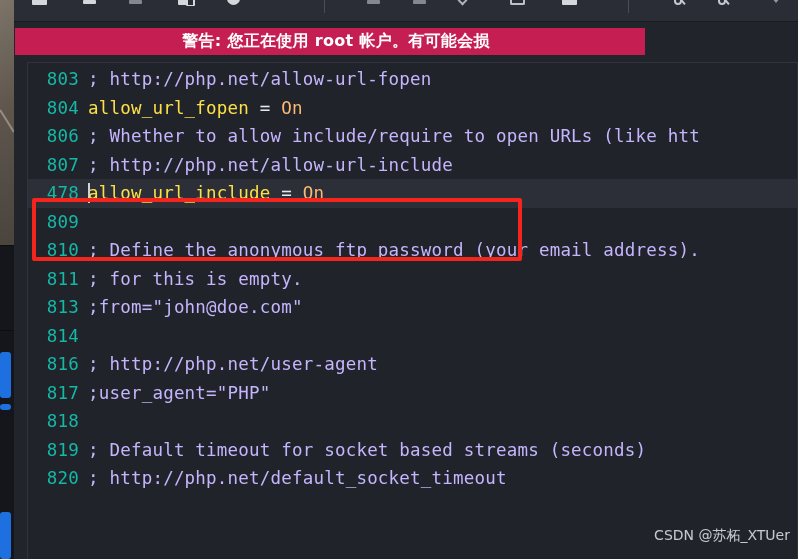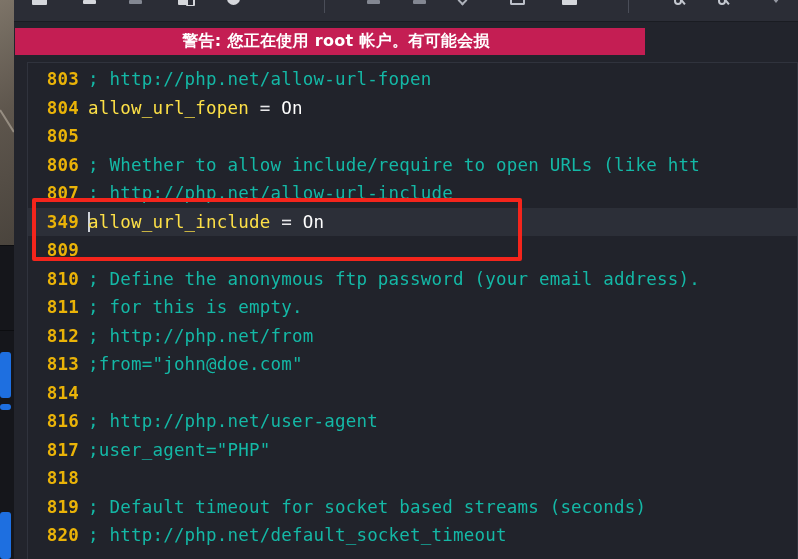--- a/index.html
+++ b/index.html
@@ -210,28 +210,28 @@
     white-space: pre;
     font-size: 17.5px;
     letter-spacing: .2px;
   }
   .line.current { background: #2c2f38; }
   .lineno {
     display: inline-block;
     width: 60px;
     text-align: right;
     padding-right: 9px;
-    color: #eab308;
-    font-weight: 700;
+    color: #14b8a6;
+    font-weight: 400;
   }
   .code { color: #4a9fe0; }
   .code .kw   { color: #fde047; }
   .code .op   { color: #e8e8ea; }
-  .code .val  { color: #ffffff; }
-  .code .cmt  { color: #14b8a6; }
+  .code .val  { color: #fdba74; }
+  .code .cmt  { color: #c4b5fd; }
 
   .cursor {
     display: inline-block;
     width: 2px; height: 20px;
     background: #cfd3da;
     vertical-align: -4px;
     margin-right: -2px;
   }
 
   
@@ -320,35 +320,34 @@
     </div>
 
     <div class="banner">
       <span class="banner-text">警告: 您正在使用 root 帐户。有可能会损</span>
     </div>
 
     <div class="editor">
       <div class="code-scroll" id="code-scroll">
           <div class="line"><span class="lineno">803</span><span class="code"><span class="cmt">; http://php.net/allow-url-fopen</span></span></div>
           <div class="line"><span class="lineno">804</span><span class="code"><span class="kw">allow_url_fopen</span><span class="op"> = </span><span class="val">On</span></span></div>
-          <div class="line"><span class="lineno">805</span><span class="code"></span></div>
           <div class="line"><span class="lineno">806</span><span class="code"><span class="cmt">; Whether to allow include/require to open URLs (like htt</span></span></div>
           <div class="line"><span class="lineno">807</span><span class="code"><span class="cmt">; http://php.net/allow-url-include</span></span></div>
-          <div class="line current"><span class="lineno">349</span><span class="code"><span class="cursor"></span><span class="kw">allow_url_include</span><span class="op"> = </span><span class="val">On</span></span></div>
+          <div class="line current"><span class="lineno">478</span><span class="code"><span class="cursor"></span><span class="kw">allow_url_include</span><span class="op"> = </span><span class="val">On</span></span></div>
           <div class="line"><span class="lineno">809</span><span class="code"></span></div>
           <div class="line"><span class="lineno">810</span><span class="code"><span class="cmt">; Define the anonymous ftp password (your email address).</span></span></div>
           <div class="line"><span class="lineno">811</span><span class="code"><span class="cmt">; for this is empty.</span></span></div>
-          <div class="line"><span class="lineno">812</span><span class="code"><span class="cmt">; http://php.net/from</span></span></div>
           <div class="line"><span class="lineno">813</span><span class="code"><span class="cmt">;from="john@doe.com"</span></span></div>
           <div class="line"><span class="lineno">814</span><span class="code"></span></div>
           <div class="line"><span class="lineno">816</span><span class="code"><span class="cmt">; http://php.net/user-agent</span></span></div>
           <div class="line"><span class="lineno">817</span><span class="code"><span class="cmt">;user_agent="PHP"</span></span></div>
           <div class="line"><span class="lineno">818</span><span class="code"></span></div>
           <div class="line"><span class="lineno">819</span><span class="code"><span class="cmt">; Default timeout for socket based streams (seconds)</span></span></div>
           <div class="line"><span class="lineno">820</span><span class="code"><span class="cmt">; http://php.net/default_socket_timeout</span></span></div>
         </div>
     </div>
 
     <div class="redbox"></div>
 
+    <div class="watermark">CSDN @苏柘_XTUer</div>
 
   </div>
 </div>
 
 </body></html>

